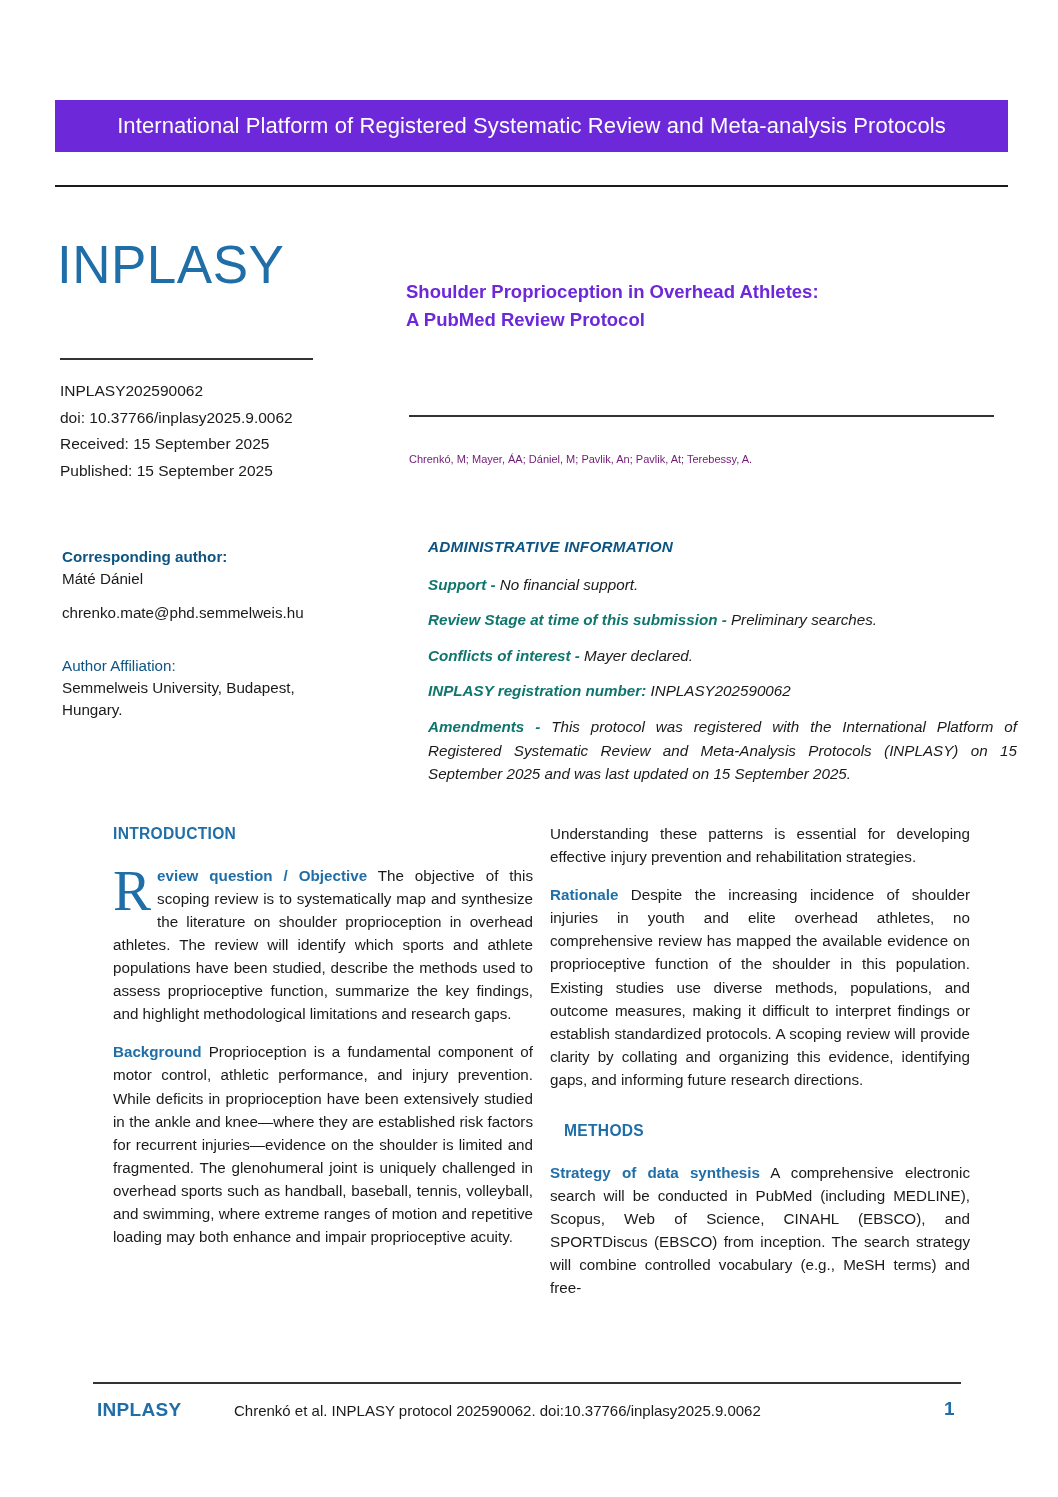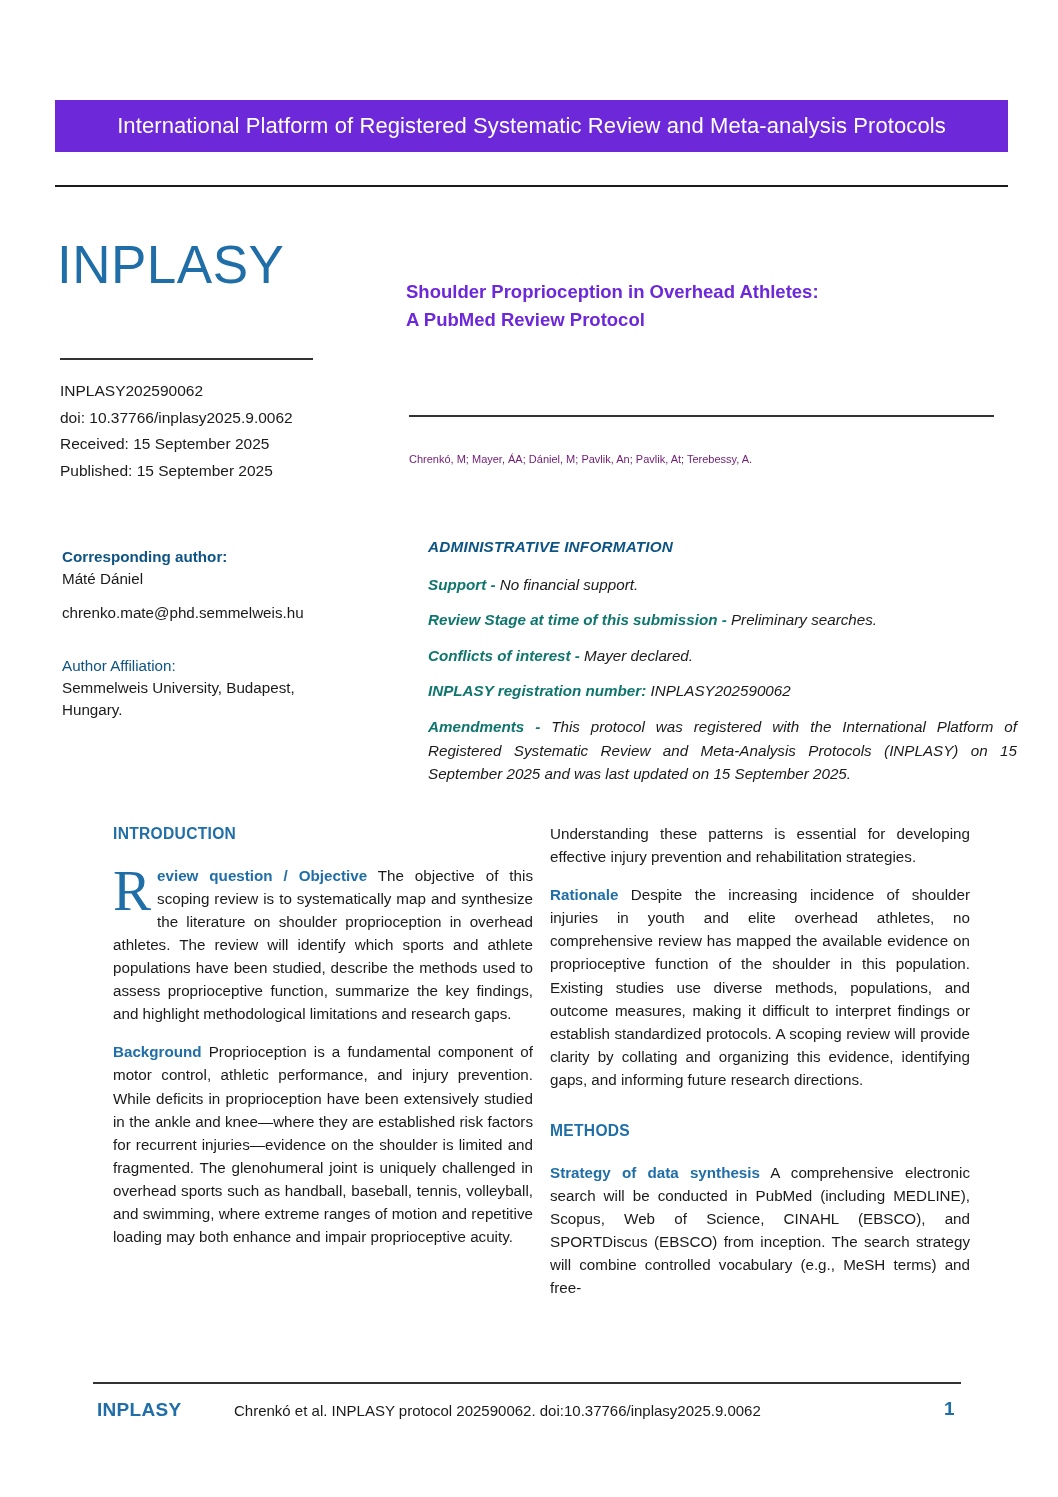--- a/index.html
+++ b/index.html
@@ -169,21 +169,21 @@
   .col-left { left: 93px; margin-left: 20px; }
   .col-right { left: 550px; }
 
   .col h2 {
     margin: 0 0 18px 0;
     font-size: 15.6px;
     color: #1f6ea8;
     font-weight: bold;
     letter-spacing: 0.3px;
   }
-  .col h2.spaced { margin-top: 28px; }
+  .col h2.spaced { margin-top: 28px; margin-left: 14px; }
   .col p {
     margin: 0 0 15px 0;
   }
   .col .lbl {
     color: #1f6ea8;
     font-weight: bold;
   }
   .dropcap {
     float: left;
     font-family: "Liberation Serif", serif;

